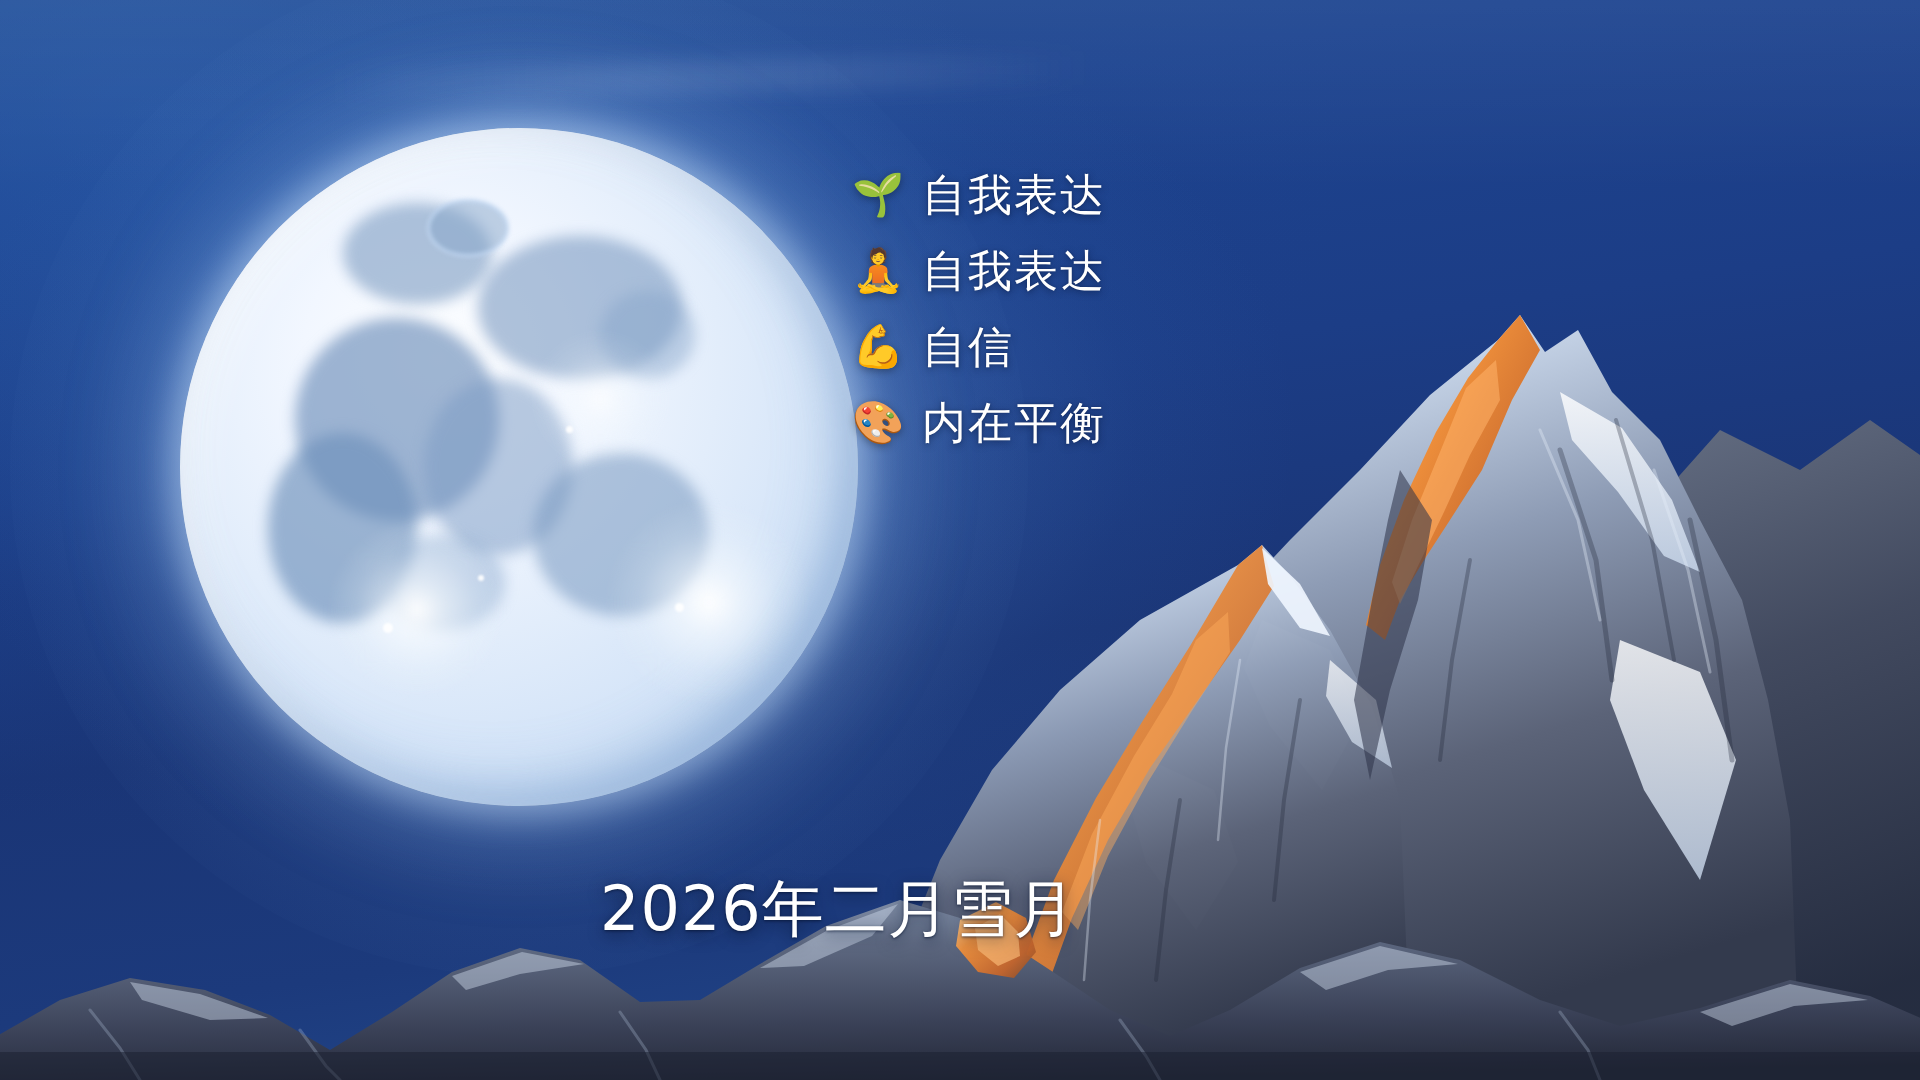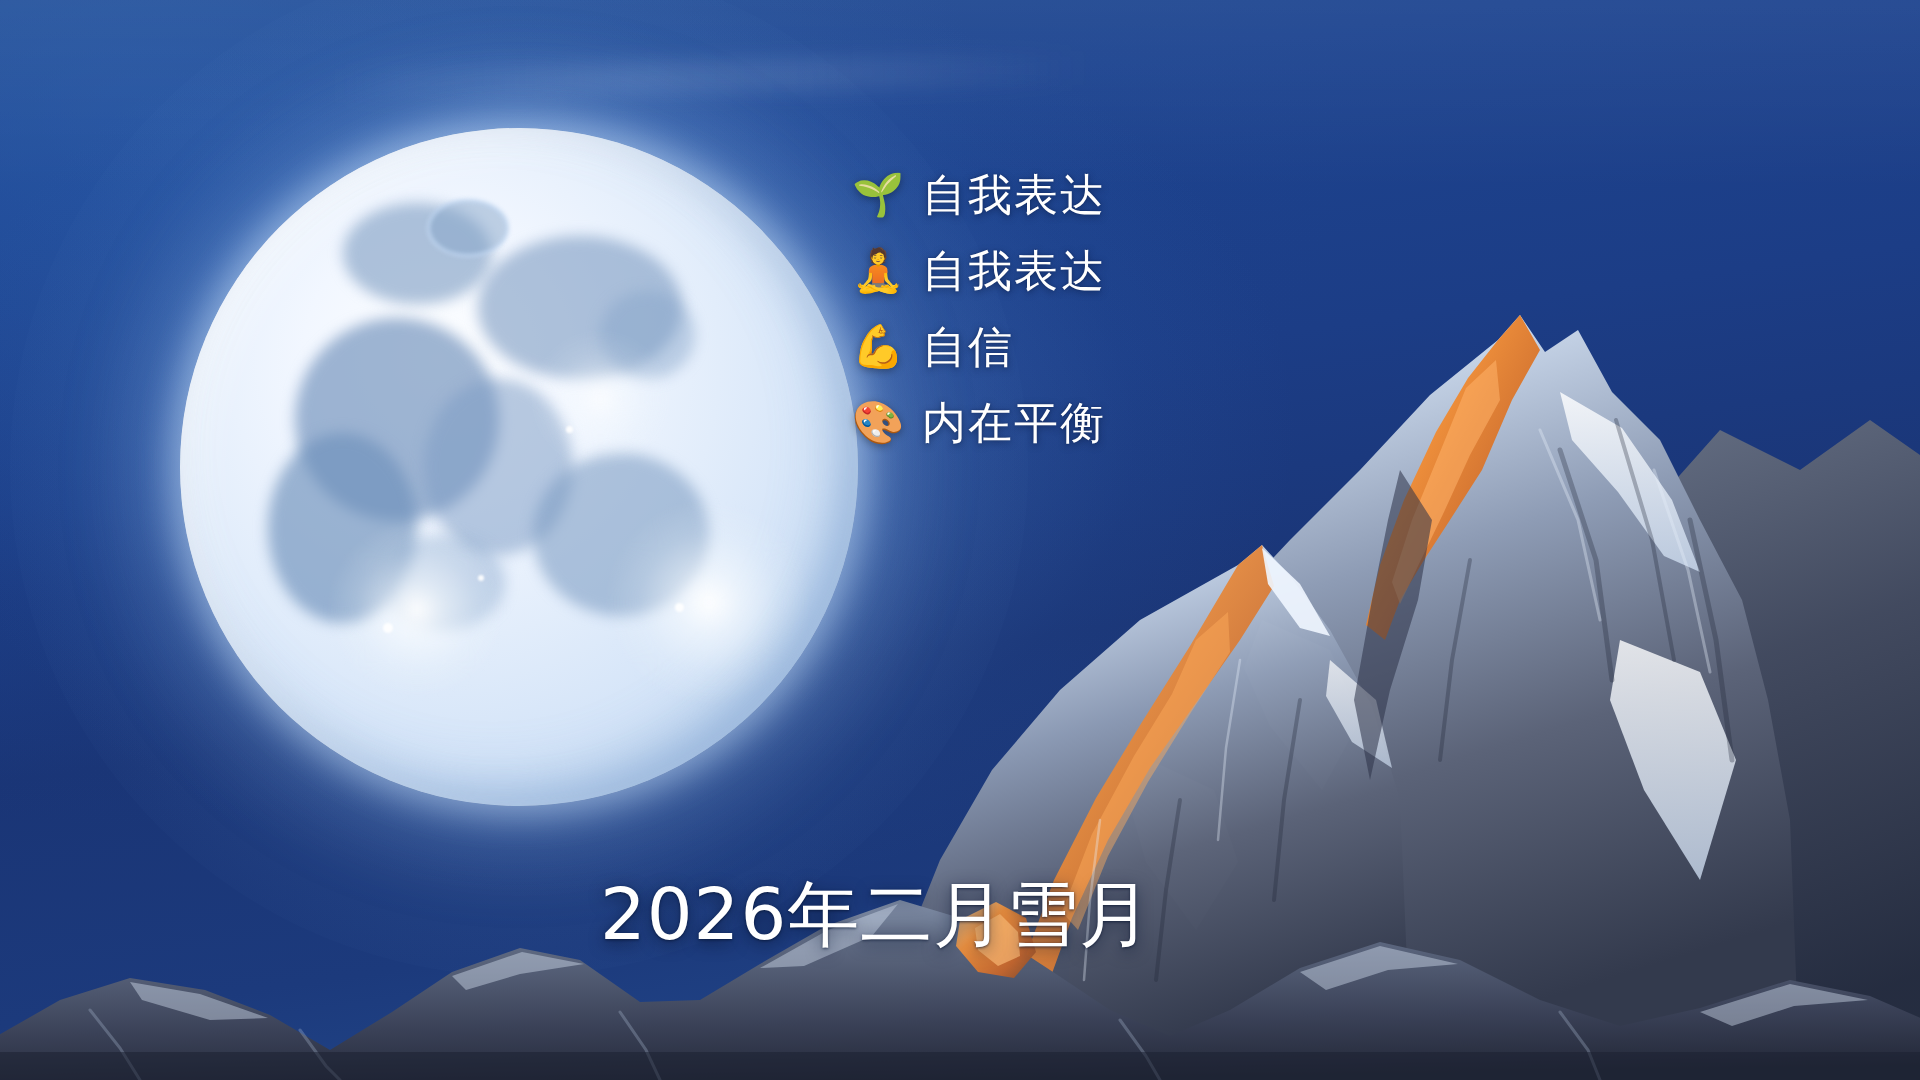--- a/index.html
+++ b/index.html
@@ -147,21 +147,21 @@
     white-space:nowrap;
     text-shadow:0 2px 7px rgba(8,22,56,0.55), 0 0 2px rgba(10,25,60,0.45);
     font-family:"DejaVu Sans","Liberation Sans",sans-serif;
   }
 
   
   .title {
     position:absolute;
     left:600px; top:878px;
     color:#ffffff;
-    font-size:72px;
+    font-size:62px;
     line-height:1;
     letter-spacing:1px;
     white-space:nowrap;
     z-index:20;
     font-family:"DejaVu Sans","Liberation Sans",sans-serif;
     text-shadow:0 4px 16px rgba(6,18,46,0.62), 0 1px 3px rgba(6,18,46,0.7);
   }
 </style>
 </head>
 <body>

